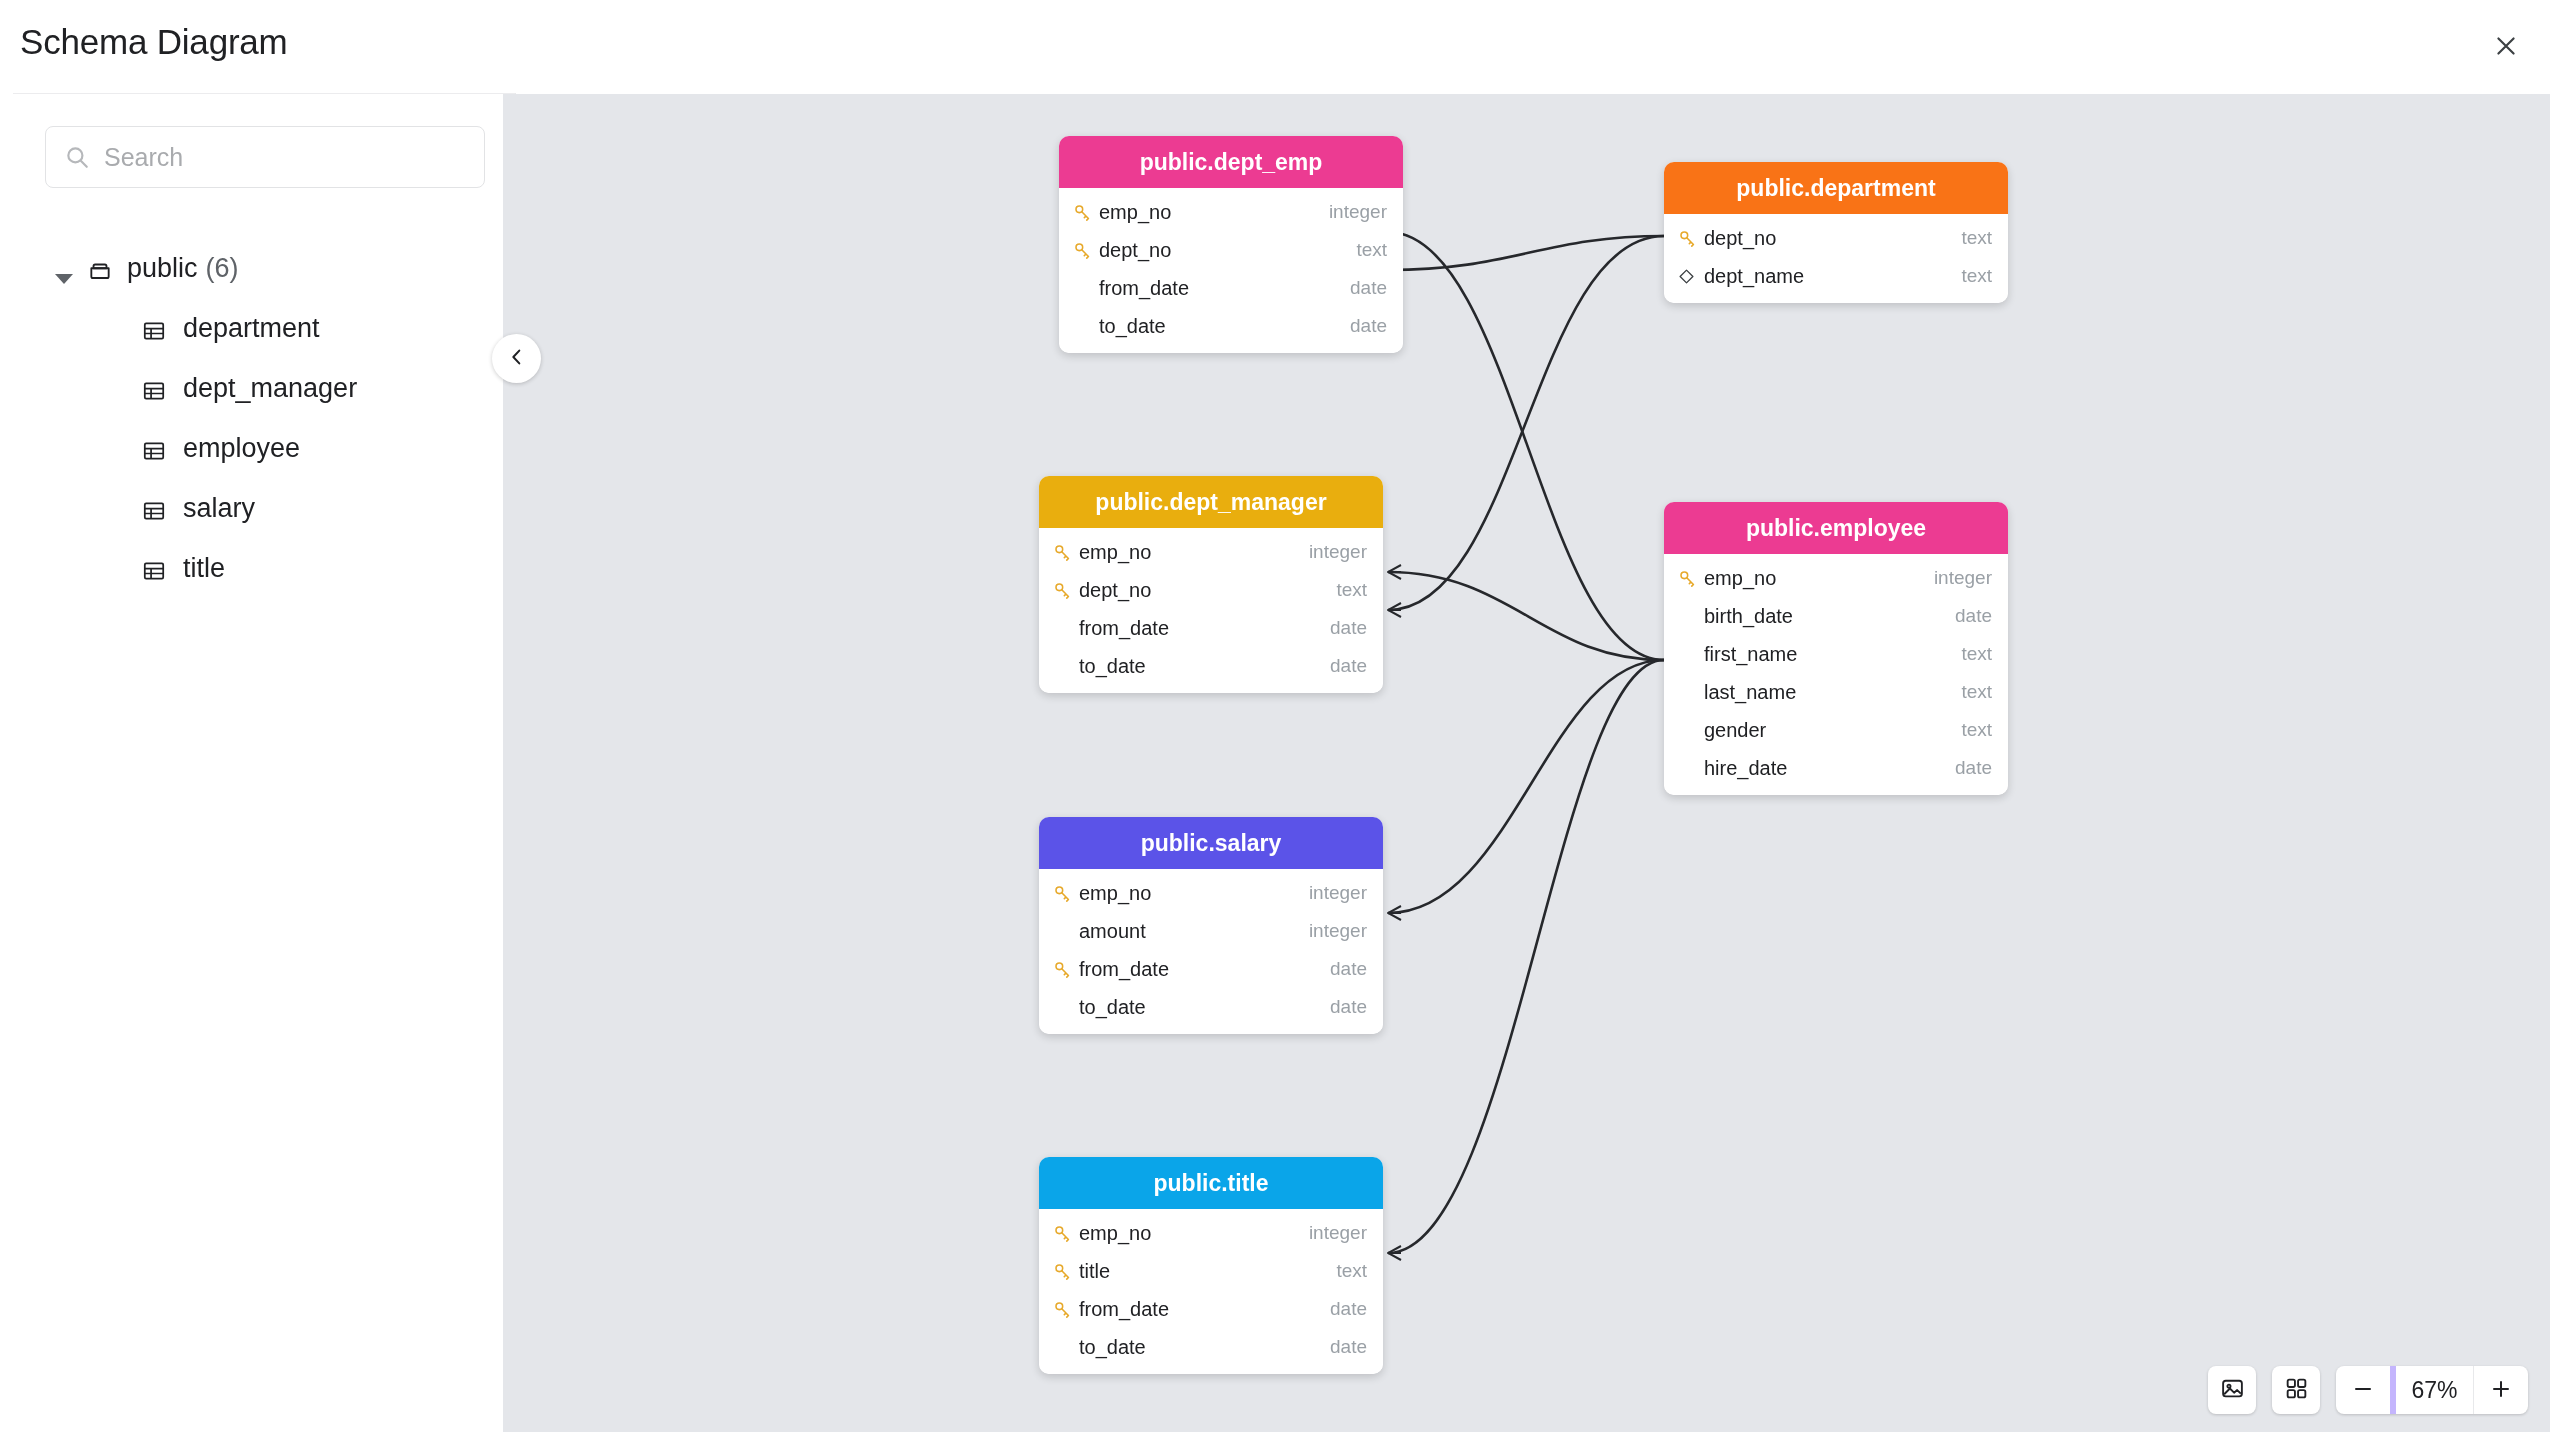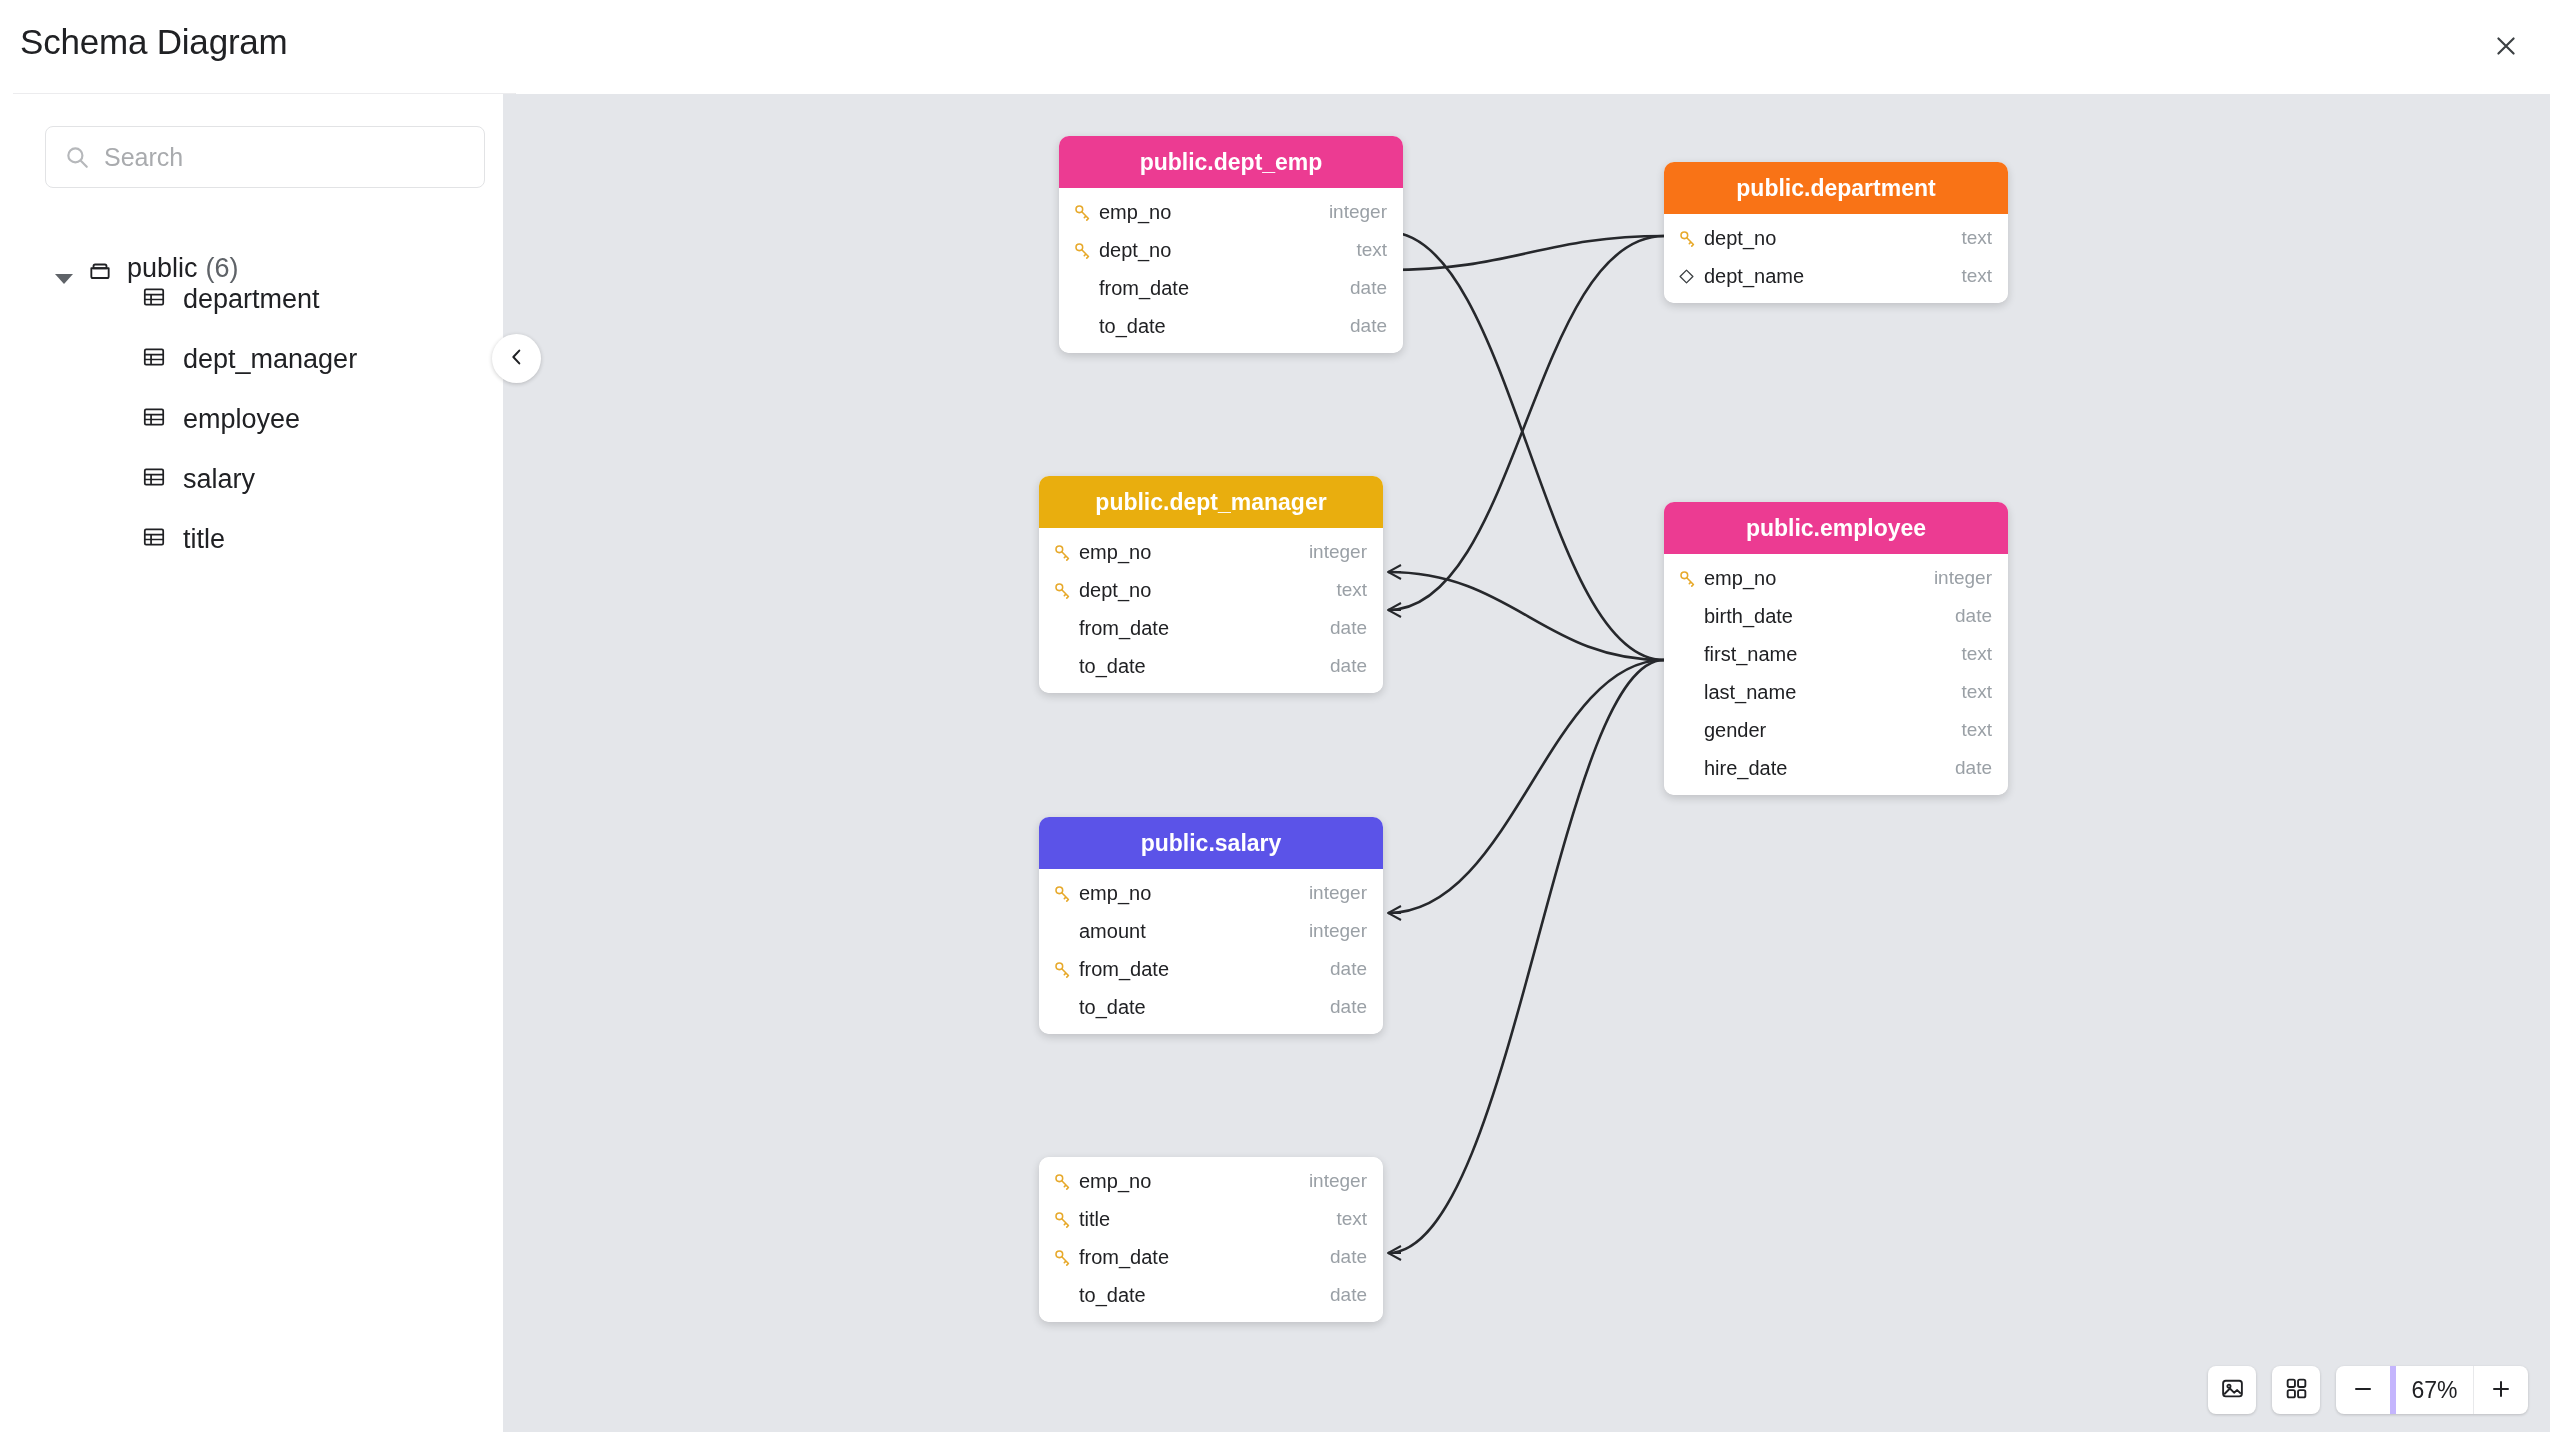--- a/index.html
+++ b/index.html
@@ -58,21 +58,21 @@
   .caret {
     width: 0; height: 0;
     border-left: 9px solid transparent; border-right: 9px solid transparent;
     border-top: 10px solid #5f6368; margin-right: 14px;
   }
   .schema-icon { margin-right: 14px; display: flex; }
   .schema-label { font-size: 27px; color: #202124; }
   .schema-count { font-size: 27px; color: #5f6368; margin-left: 8px; }
 
   .table-row {
-    display: flex; align-items: flex-start; height: 60px;
+    display: flex; align-items: flex-end; height: 60px;
     padding-left: 128px; cursor: pointer;
   }
   .table-icon { margin-right: 16px; display: flex; }
   .table-label { font-size: 27px; color: #202124; }
 
   
   #collapse-btn {
     position: absolute; left: 479px; top: 240px;
     width: 49px; height: 49px; border-radius: 50%;
     background: #ffffff; border: none;
@@ -418,20 +418,21 @@
             <span class="field-type">date</span>
           </div>
           <div class="field">
             <span class="no-icon"></span>
             <span class="field-name">to_date</span>
             <span class="field-type">date</span>
           </div>
         </div>
       </div>
       <div class="node" style="left: 536px; top: 1063px;">
+        <div class="node-header" style="background: rgb(10, 165, 233);">public.title</div>
         <div class="node-body">
           <div class="field">
             <span class="field-icon">
               <svg width="19" height="19" viewBox="0 0 24 24" fill="none" stroke="#e7a92b" stroke-width="2" stroke-linecap="round" stroke-linejoin="round">
                 <circle cx="8" cy="8" r="4.2"></circle>
                 <path d="M11.1 11.1 L19.5 19.5 M16.4 16.4 L14.3 18.5 M19.5 19.5 L17.4 21.6"></path>
               </svg>
             </span>
             <span class="field-name">emp_no</span>
             <span class="field-type">integer</span>

